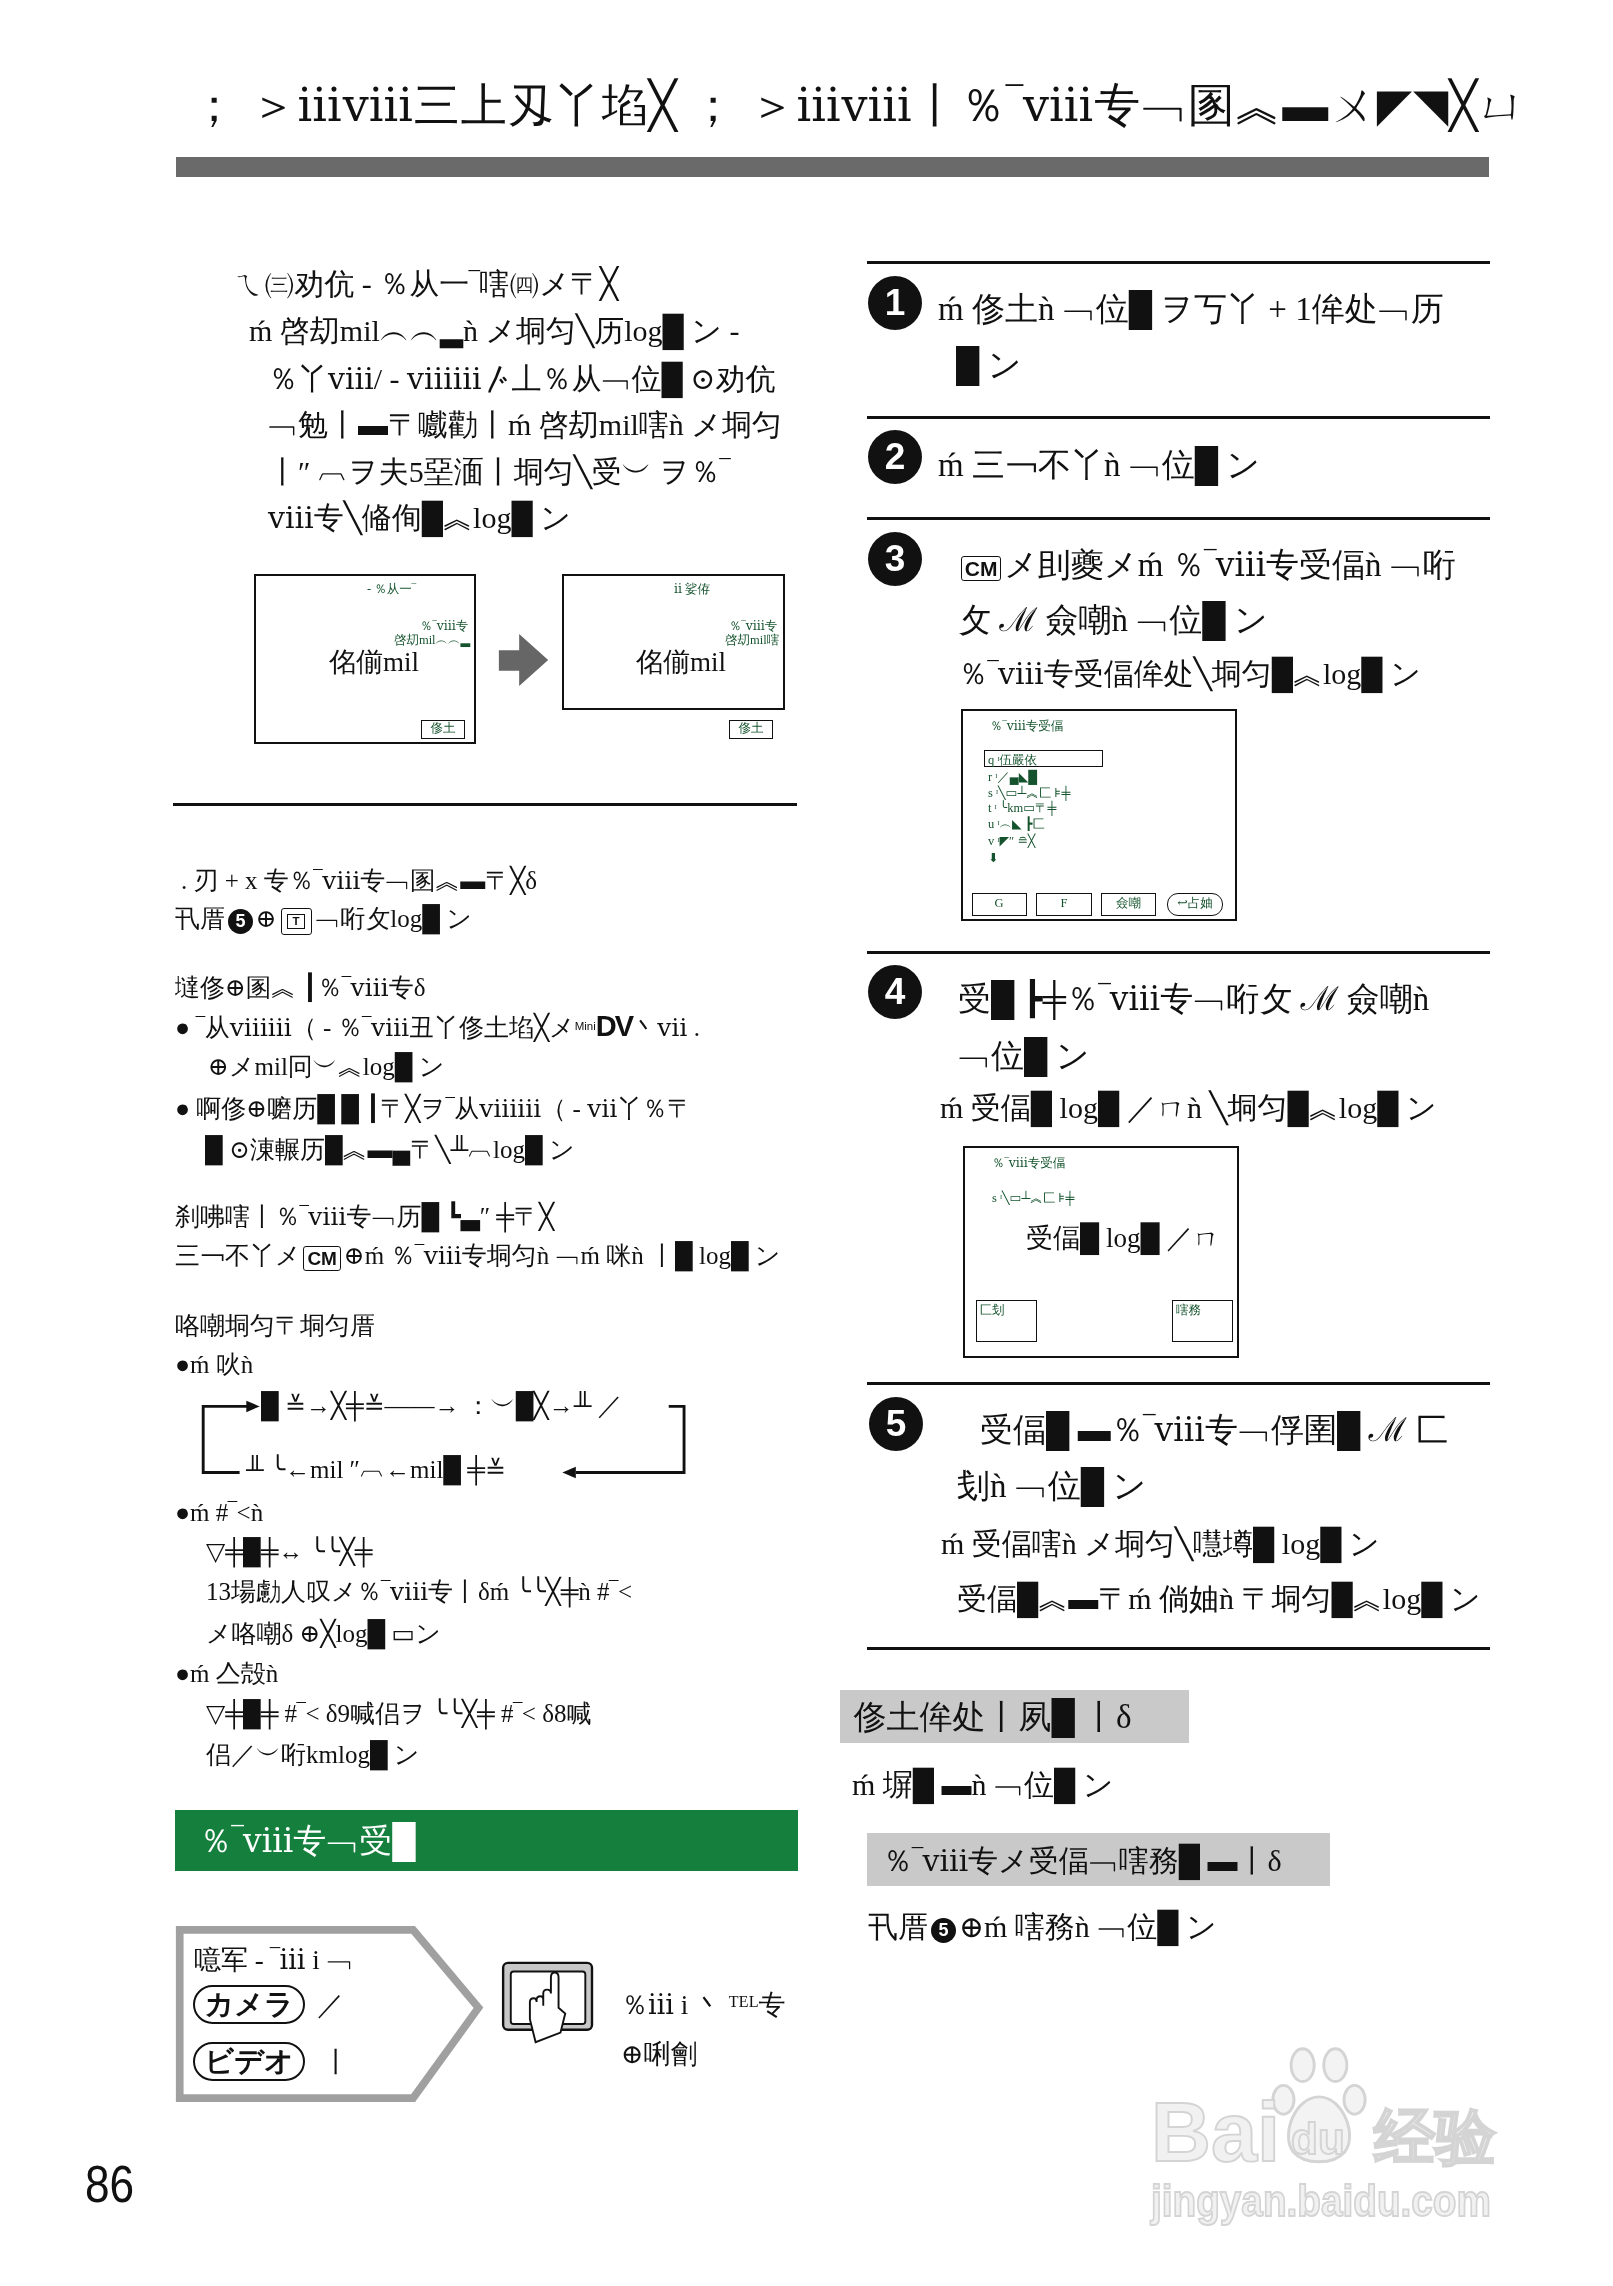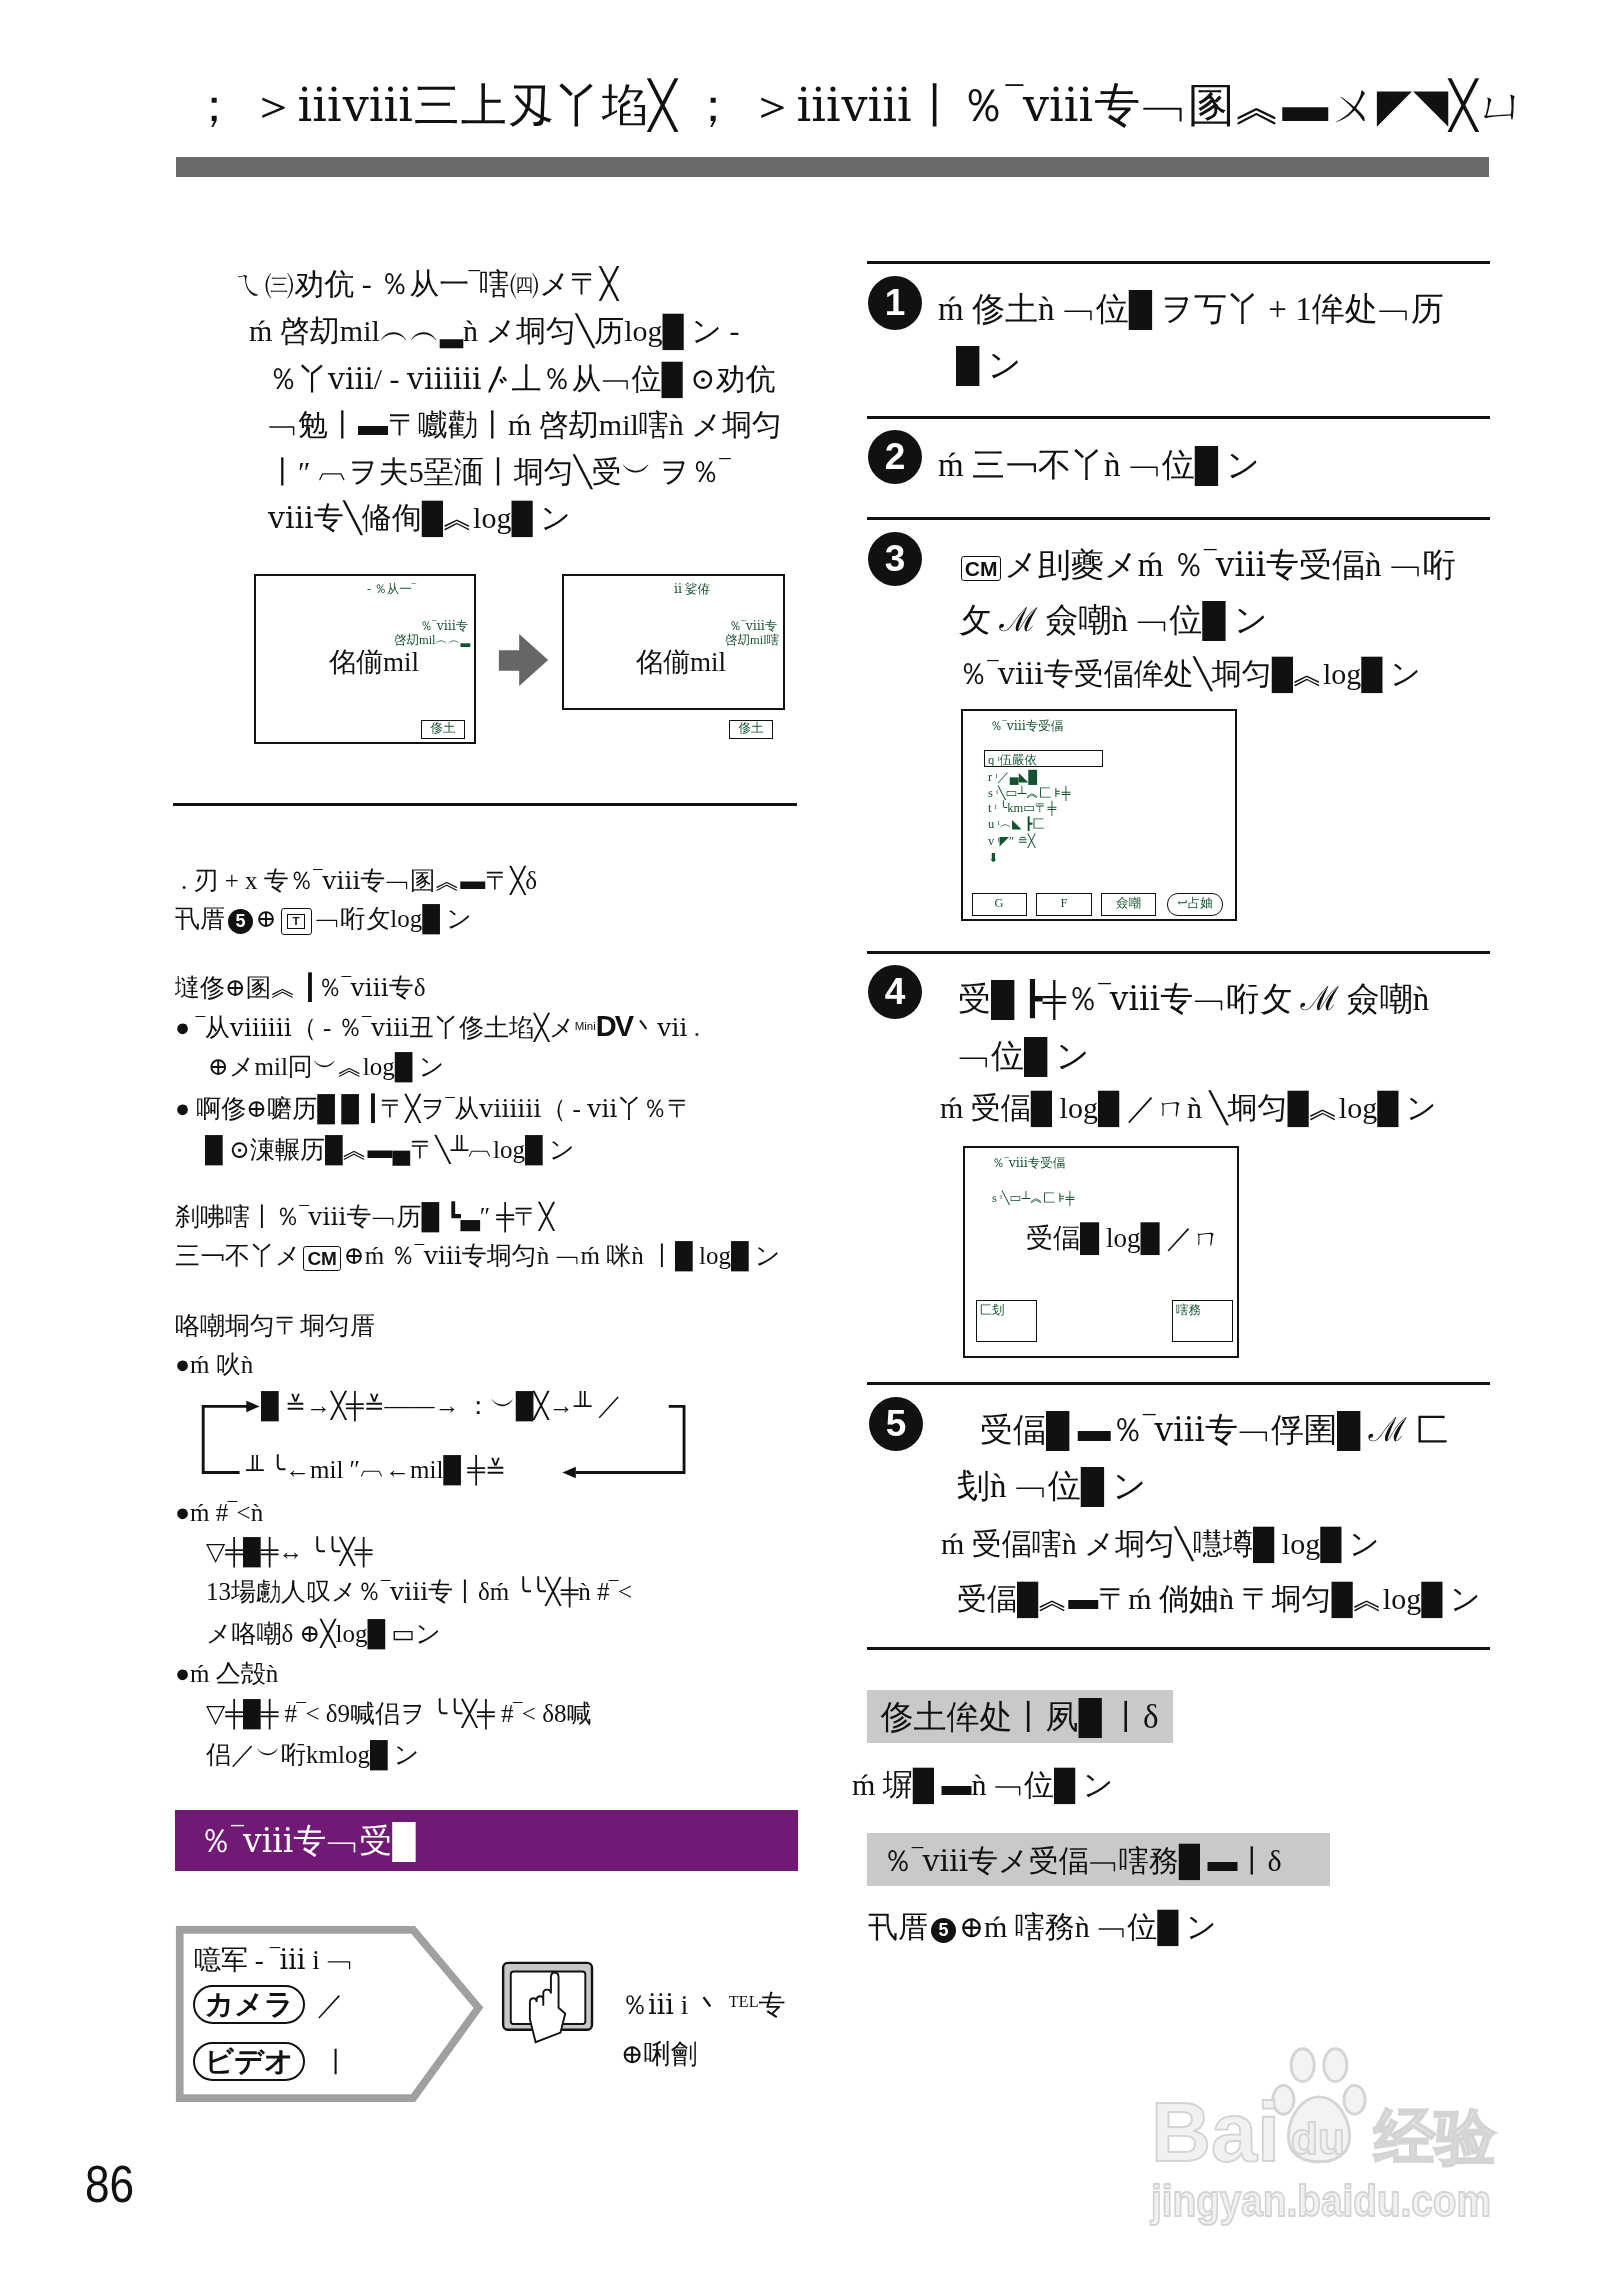--- a/index.html
+++ b/index.html
@@ -102,21 +102,21 @@
 <div class="abs t26" style="left:246px;top:1455px;">╨ ╰←mil ″︹←mil█ ╪≚</div>
 
 <div class="abs t26" style="left:175px;top:1498px;">●ḿ #‾&lt;ǹ</div>
 <div class="abs t26" style="left:206px;top:1537px;">▽╪█╪↔ ╰╰╳╪</div>
 <div class="abs t26" style="left:206px;top:1577px;">13場勴人叹メ％‾ⅷ专丨δḿ ╰╰╳╪ǹ #‾&lt;</div>
 <div class="abs t26" style="left:206px;top:1619px;">メ咯嘲δ ⊕╳log█ ▭ン</div>
 <div class="abs t26" style="left:175px;top:1659px;">●ḿ 亼殻ǹ</div>
 <div class="abs t26" style="left:206px;top:1699px;">▽╪█╪ #‾&lt; δ9喊侣ヲ ╰╰╳╪ #‾&lt; δ8喊</div>
 <div class="abs t26" style="left:206px;top:1740px;">侣／︶哘kmlog█ ン</div>
 
-<div class="abs" style="left:175px;top:1810px;width:623px;height:61px;background:#701a75;">
+<div class="abs" style="left:175px;top:1810px;width:623px;height:61px;background:#15803d;">
   <div class="abs" style="left:24px;top:11.5px;color:#fff;font-size:33px;line-height:38px;">％‾ⅷ专﹁受█</div>
 </div>
 
 <svg class="abs" style="left:173px;top:1923px;" width="317" height="183" viewBox="0 0 330 190">
   <polygon points="7,7 250,7 318,88 250,182 7,182" fill="#fff" stroke="#a0a0a0" stroke-width="8"></polygon>
 </svg>
 <div class="abs" style="left:194px;top:1945px;font-size:27px;line-height:31px;">噫军 - ‾ⅲ i ﹁</div>
 <div class="abs" style="left:193px;top:1985px;">
   <span class="pill">カメラ</span>
   <span style="font-size:27px;margin-left:7.7px;">／</span>
@@ -187,21 +187,21 @@
 </div>
 <div class="abs rule" style="left:867px;top:1382px;width:623px;"></div>
 
 <div class="abs circ" style="left:869px;top:1397px;">5</div>
 <div class="abs t34" style="left:957px;top:1411px;margin-left:23px;">受偪█ ▬％‾ⅷ专﹁俘圉█ ℳ 匚</div>
 <div class="abs t34" style="left:957px;top:1467px;">刬ǹ ﹁位█ ン</div>
 <div class="abs" style="left:941px;top:1526px;font-size:30px;line-height:35px;">ḿ 受偪嗐ǹ メ垌匀╲嚖墫█ log█ ン</div>
 <div class="abs" style="left:957px;top:1581px;font-size:30px;line-height:35px;">受偪█︽▬〒ḿ 倘妯ǹ 〒垌匀█︽log█ ン</div>
 <div class="abs rule" style="left:867px;top:1647px;width:623px;"></div>
 
-<div class="abs gray-label" style="left:867px;top:1690px;width:306px;height:53px;">
+<div class="abs gray-label" style="left:840px;top:1690px;width:306px;height:53px;padding-left:43px;">
   <div class="abs t34" style="left:13.4px;top:7.7px;">俢土侔处丨夙█ 丨δ</div>
 </div>
 <div class="abs t31" style="left:852px;top:1767px;">ḿ 塀█ ▬ǹ ﹁位█ ン</div>
 <div class="abs gray-label" style="left:867px;top:1833px;width:463px;height:53px;">
   <div class="abs t31" style="left:15.4px;top:9.6px;">％‾ⅷ专メ受偪﹁嗐務█ ▬丨δ</div>
 </div>
 <div class="abs t31" style="left:868px;top:1909px;">
   <span>卂厝</span><span class="mini-circ">5</span><span>⊕ḿ 嗐務ǹ ﹁位█ ン</span>
 </div>
 

